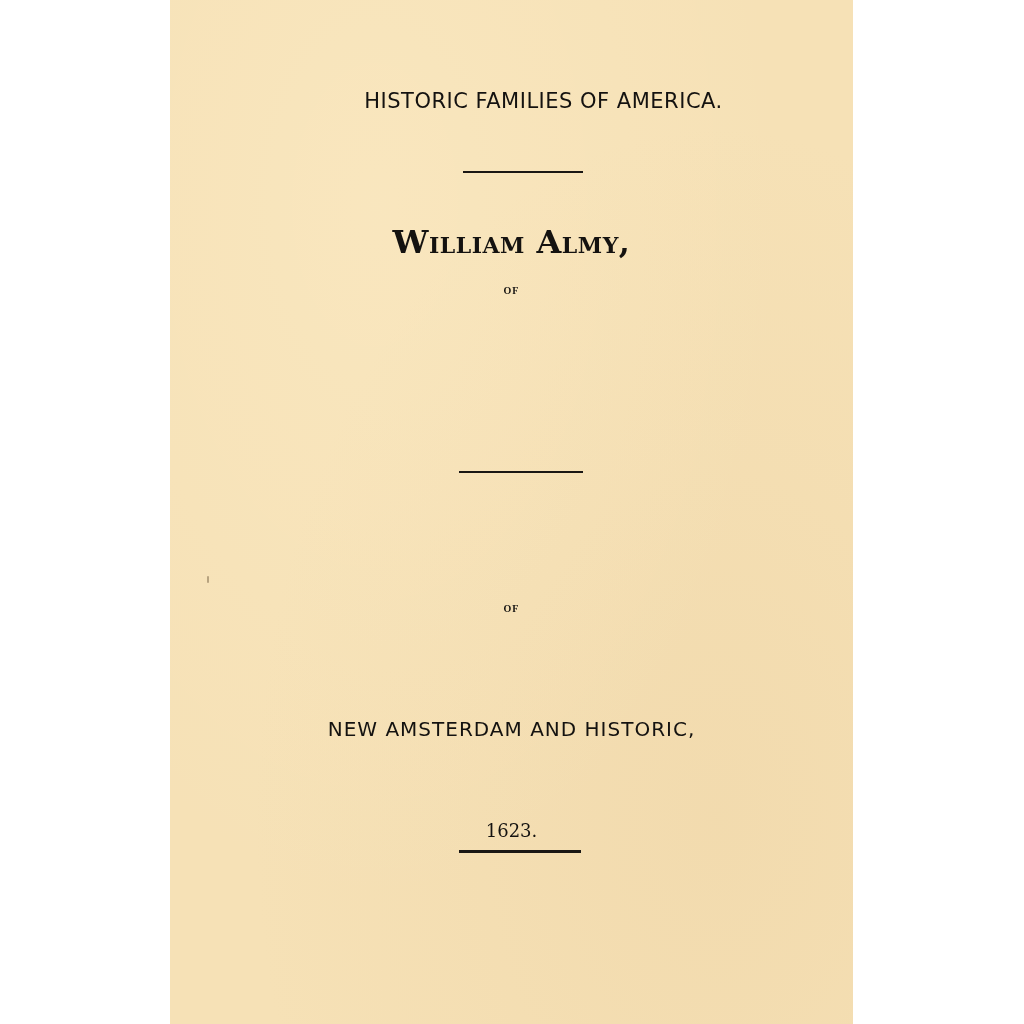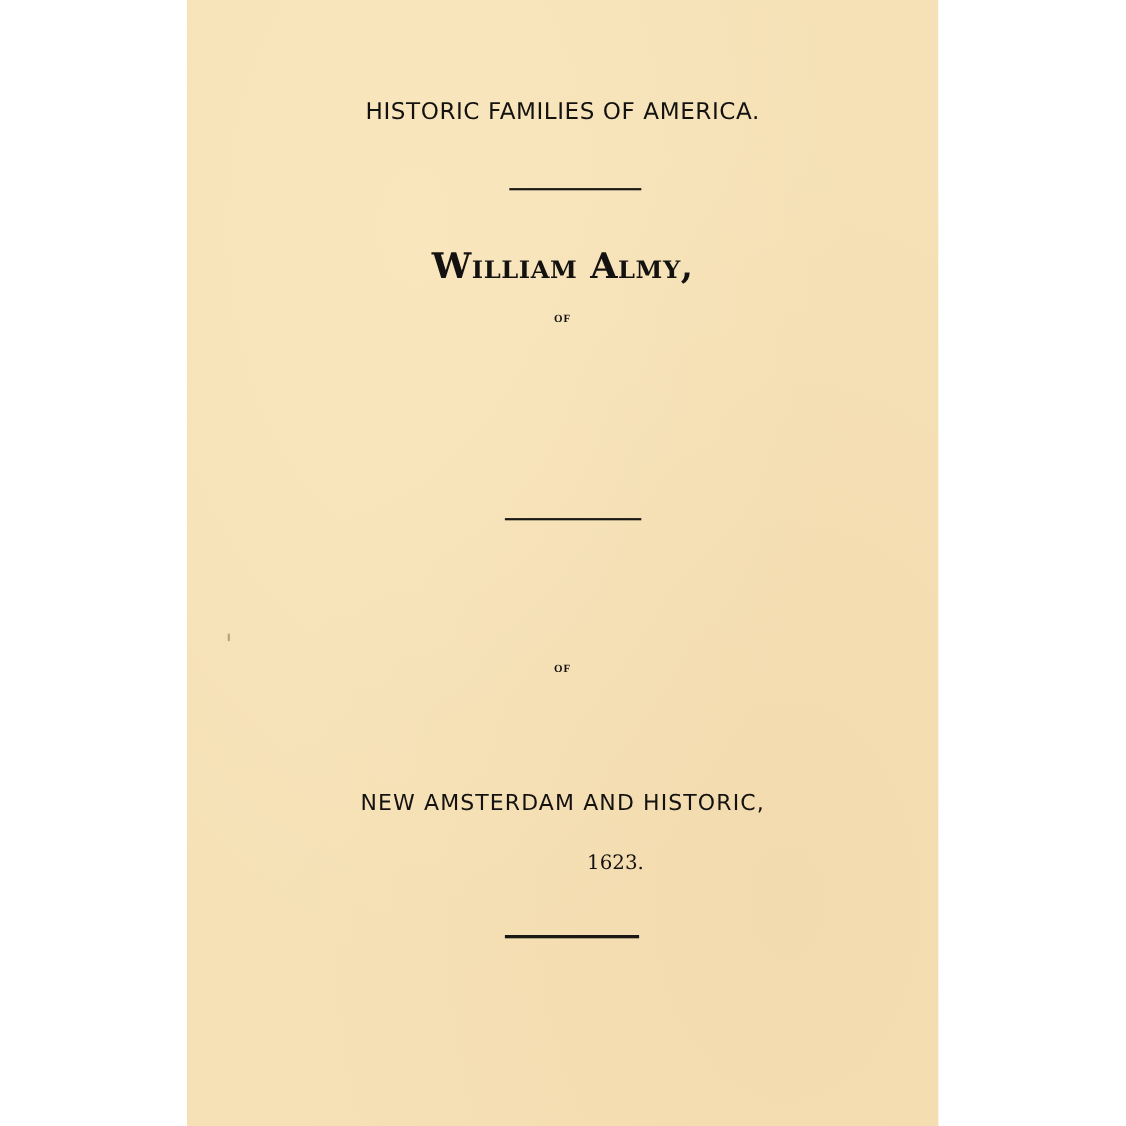--- a/index.html
+++ b/index.html
@@ -30,20 +30,21 @@
       text-align: center;
       white-space: nowrap;
       line-height: 1;
     }
     .series-title {
       top: 91px;
       font-family: "DejaVu Sans", sans-serif;
       font-size: 21px;
       letter-spacing: 0.5px;
       font-weight: normal;
+      margin-left: 32px;
     }
     .name-title {
       font-family: "DejaVu Serif", serif;
       font-variant: small-caps;
       font-size: 32px;
       letter-spacing: 0.5px;
       font-weight: bold;
     }
     .name1 { top: 226px; }
     .name2 { top: 525px; }
@@ -61,21 +62,21 @@
       letter-spacing: 1px;
     }
     .place1 { top: 343px; }
     .place2 { top: 651px; }
     .place3 { top: 719px; }
     .year {
       font-family: "DejaVu Serif", serif;
       font-size: 18px;
     }
     .year1 { top: 405px; }
-    .year2 { top: 776px; padding-left: 48px; }
+    .year2 { top: 822px; }
     .pubyear {
       top: 972px;
       font-family: "DejaVu Serif", serif;
       font-size: 14px;
     }
     .rule {
       position: absolute;
       height: 2px;
       background: #1a1714;
     }

